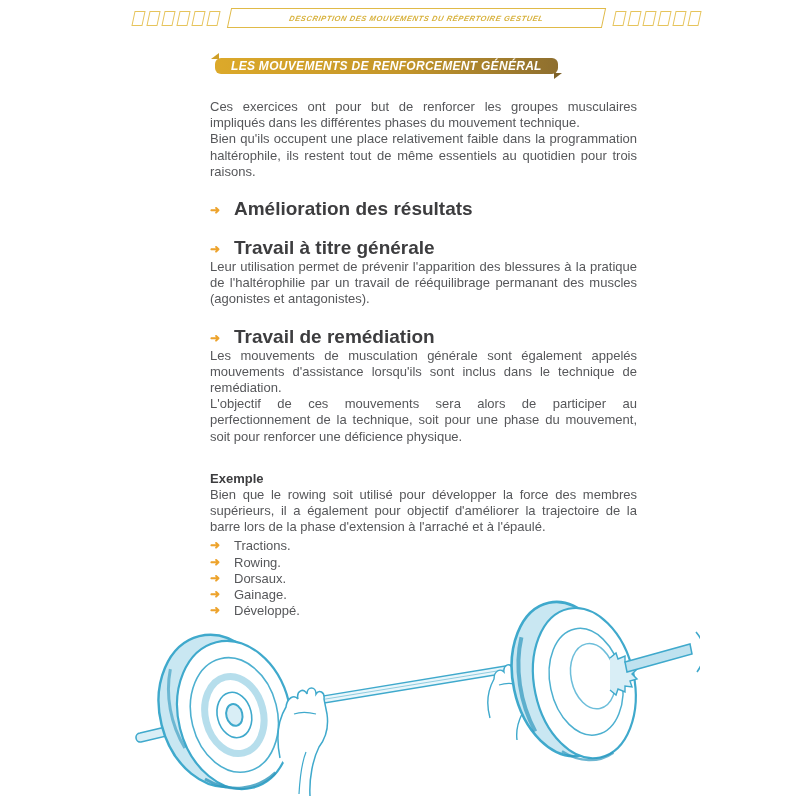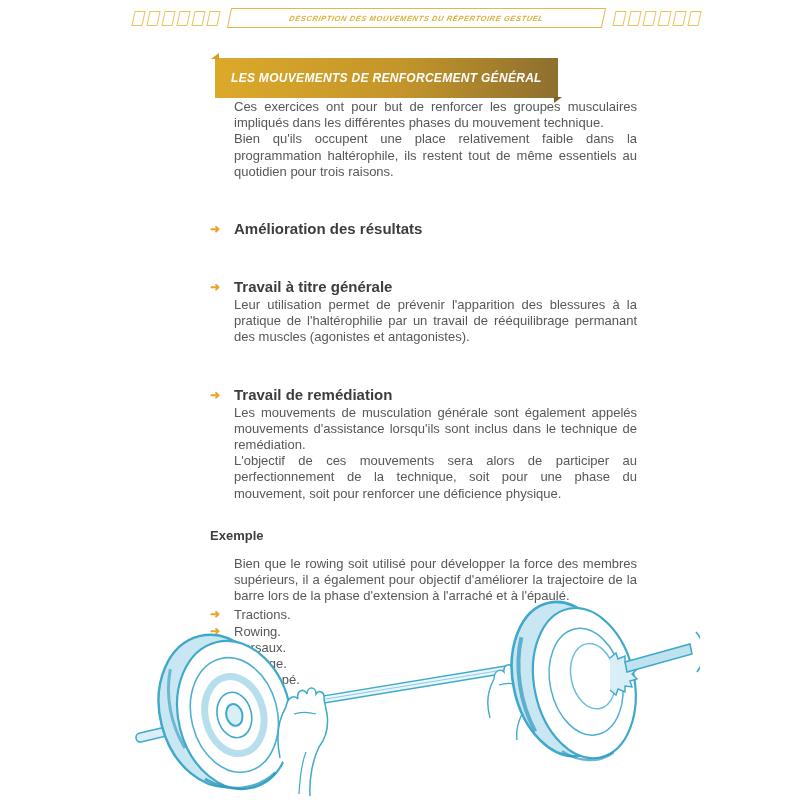--- a/index.html
+++ b/index.html
@@ -20,49 +20,50 @@
   .head-box{
     flex:1 1 auto;height:18px;border:1.2px solid #e0ba48;
     transform:skewX(-12deg);display:flex;align-items:center;justify-content:center;
   }
   .head-box span{
     font-size:7.5px;font-style:italic;color:#d8b23e;letter-spacing:.6px;
     white-space:nowrap;font-weight:bold;
   }
   
   .banner{
-    position:absolute;top:58px;left:215px;height:40px;
+    position:absolute;top:58px;left:215px;height:16px;
     display:inline-flex;align-items:center;padding:0 16px;
     background:linear-gradient(90deg,#dca92a 0%,#c3952a 55%,#8e6f2f 100%);
+    border-radius:6px;
   }
   .banner::before{
     content:"";position:absolute;top:-5px;left:-4px;width:0;height:0;
     border-style:solid;border-width:0 0 6px 8px;
     border-color:transparent transparent #cf9f28 transparent;
   }
   .banner::after{
     content:"";position:absolute;bottom:-5px;right:-4px;width:0;height:0;
     border-style:solid;border-width:6px 8px 0 0;
     border-color:#7d6128 transparent transparent transparent;
   }
   .banner span{
     color:#ffffff;font-weight:bold;font-style:italic;font-size:12px;
     letter-spacing:.3px;white-space:nowrap;
   }
   
   .content{position:absolute;left:210px;top:99px;width:427px;}
-  .para{font-size:13px;line-height:16.2px;text-align:justify;margin-left:24px;}
+  .para{font-size:13px;line-height:16.2px;text-align:justify;}
   .section{margin-top:20px;}
   .sec-head{display:flex;align-items:baseline;margin-bottom:1px;}
   .arrow{
     flex:0 0 24px;color:#eda32c;font-size:12px;font-weight:bold;
     line-height:16px;transform:translateY(-1px);
   }
-  .sec-title{font-size:15px;font-weight:bold;color:#3d3d3f;line-height:17px;margin-top:20px;}
-  .ex-title{font-size:13px;font-weight:bold;color:#3d3d3f;margin-top:26px;margin-bottom:13px;}
+  .sec-title{font-size:19px;font-weight:bold;color:#3d3d3f;line-height:17px;}
+  .ex-title{font-size:13px;font-weight:bold;color:#3d3d3f;margin-top:26px;margin-bottom:1px;}
   .list{margin-top:3px;}
   .list-row{display:flex;align-items:baseline;height:16.2px;}
   .list-label{font-size:13px;line-height:16.2px;}
   
   .sketch{position:absolute;left:128px;top:586px;width:572px;height:214px;}
 </style>
 </head>
 <body>
 
 <div class="runhead">

